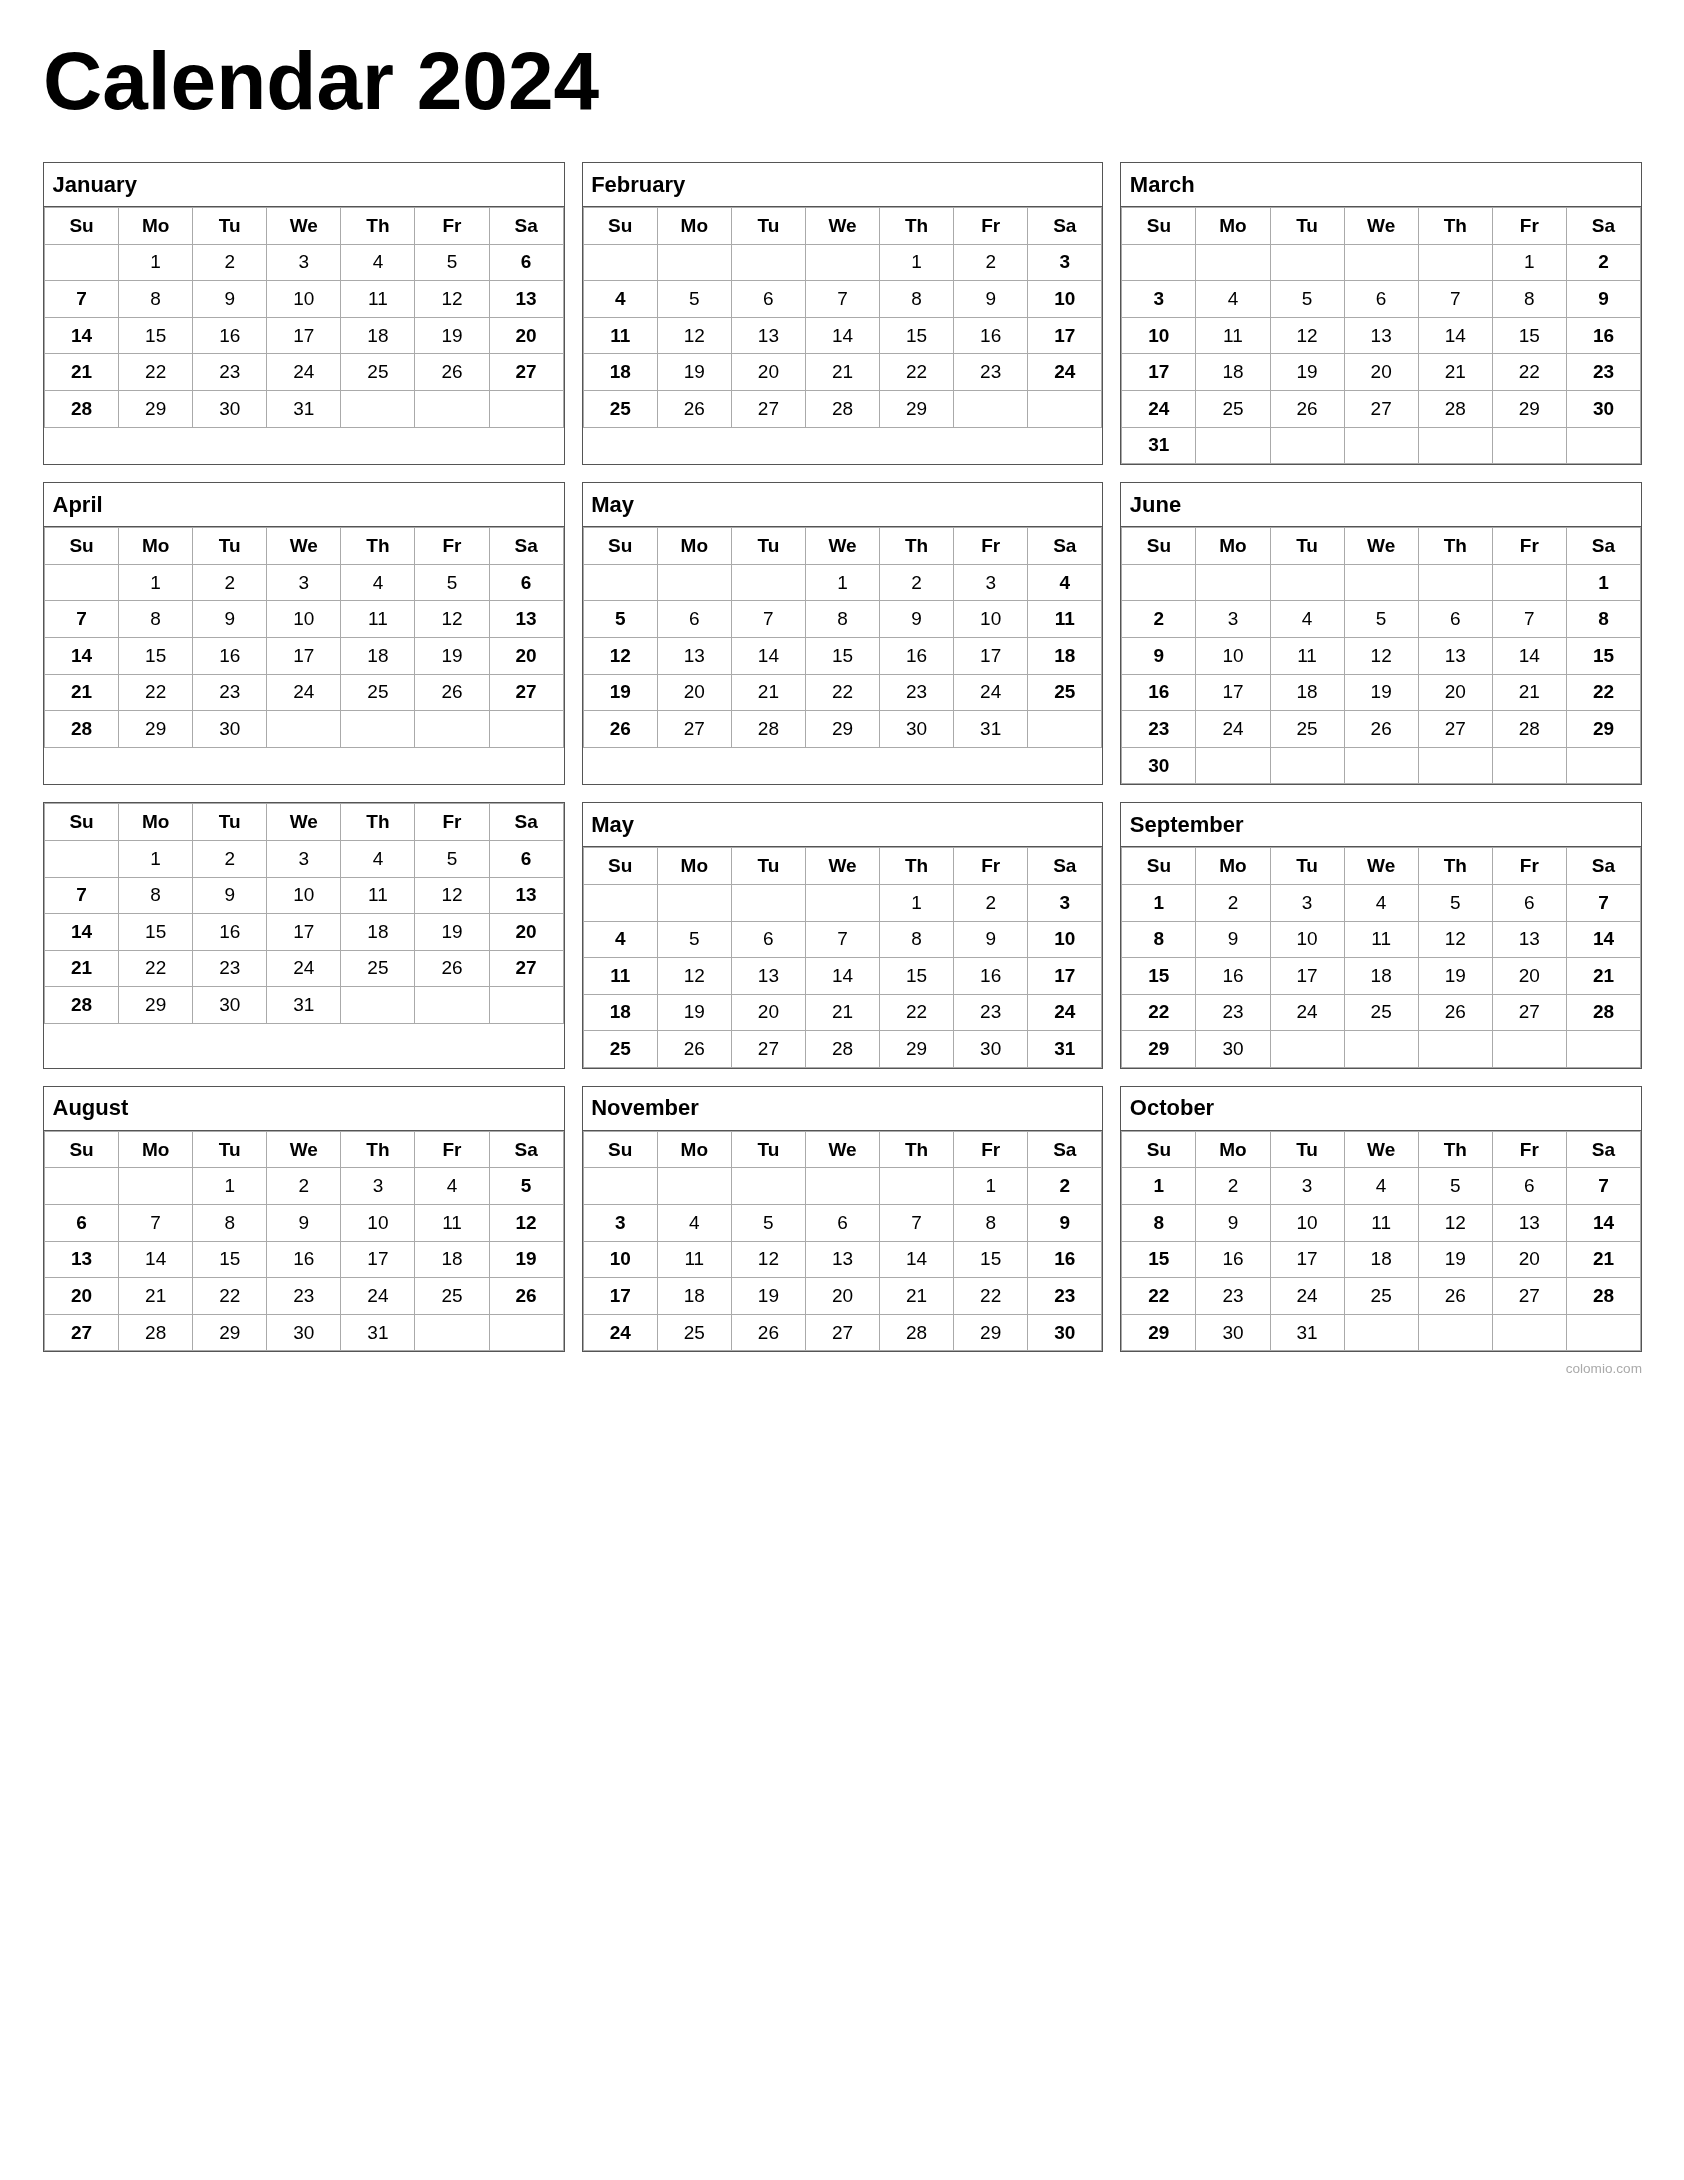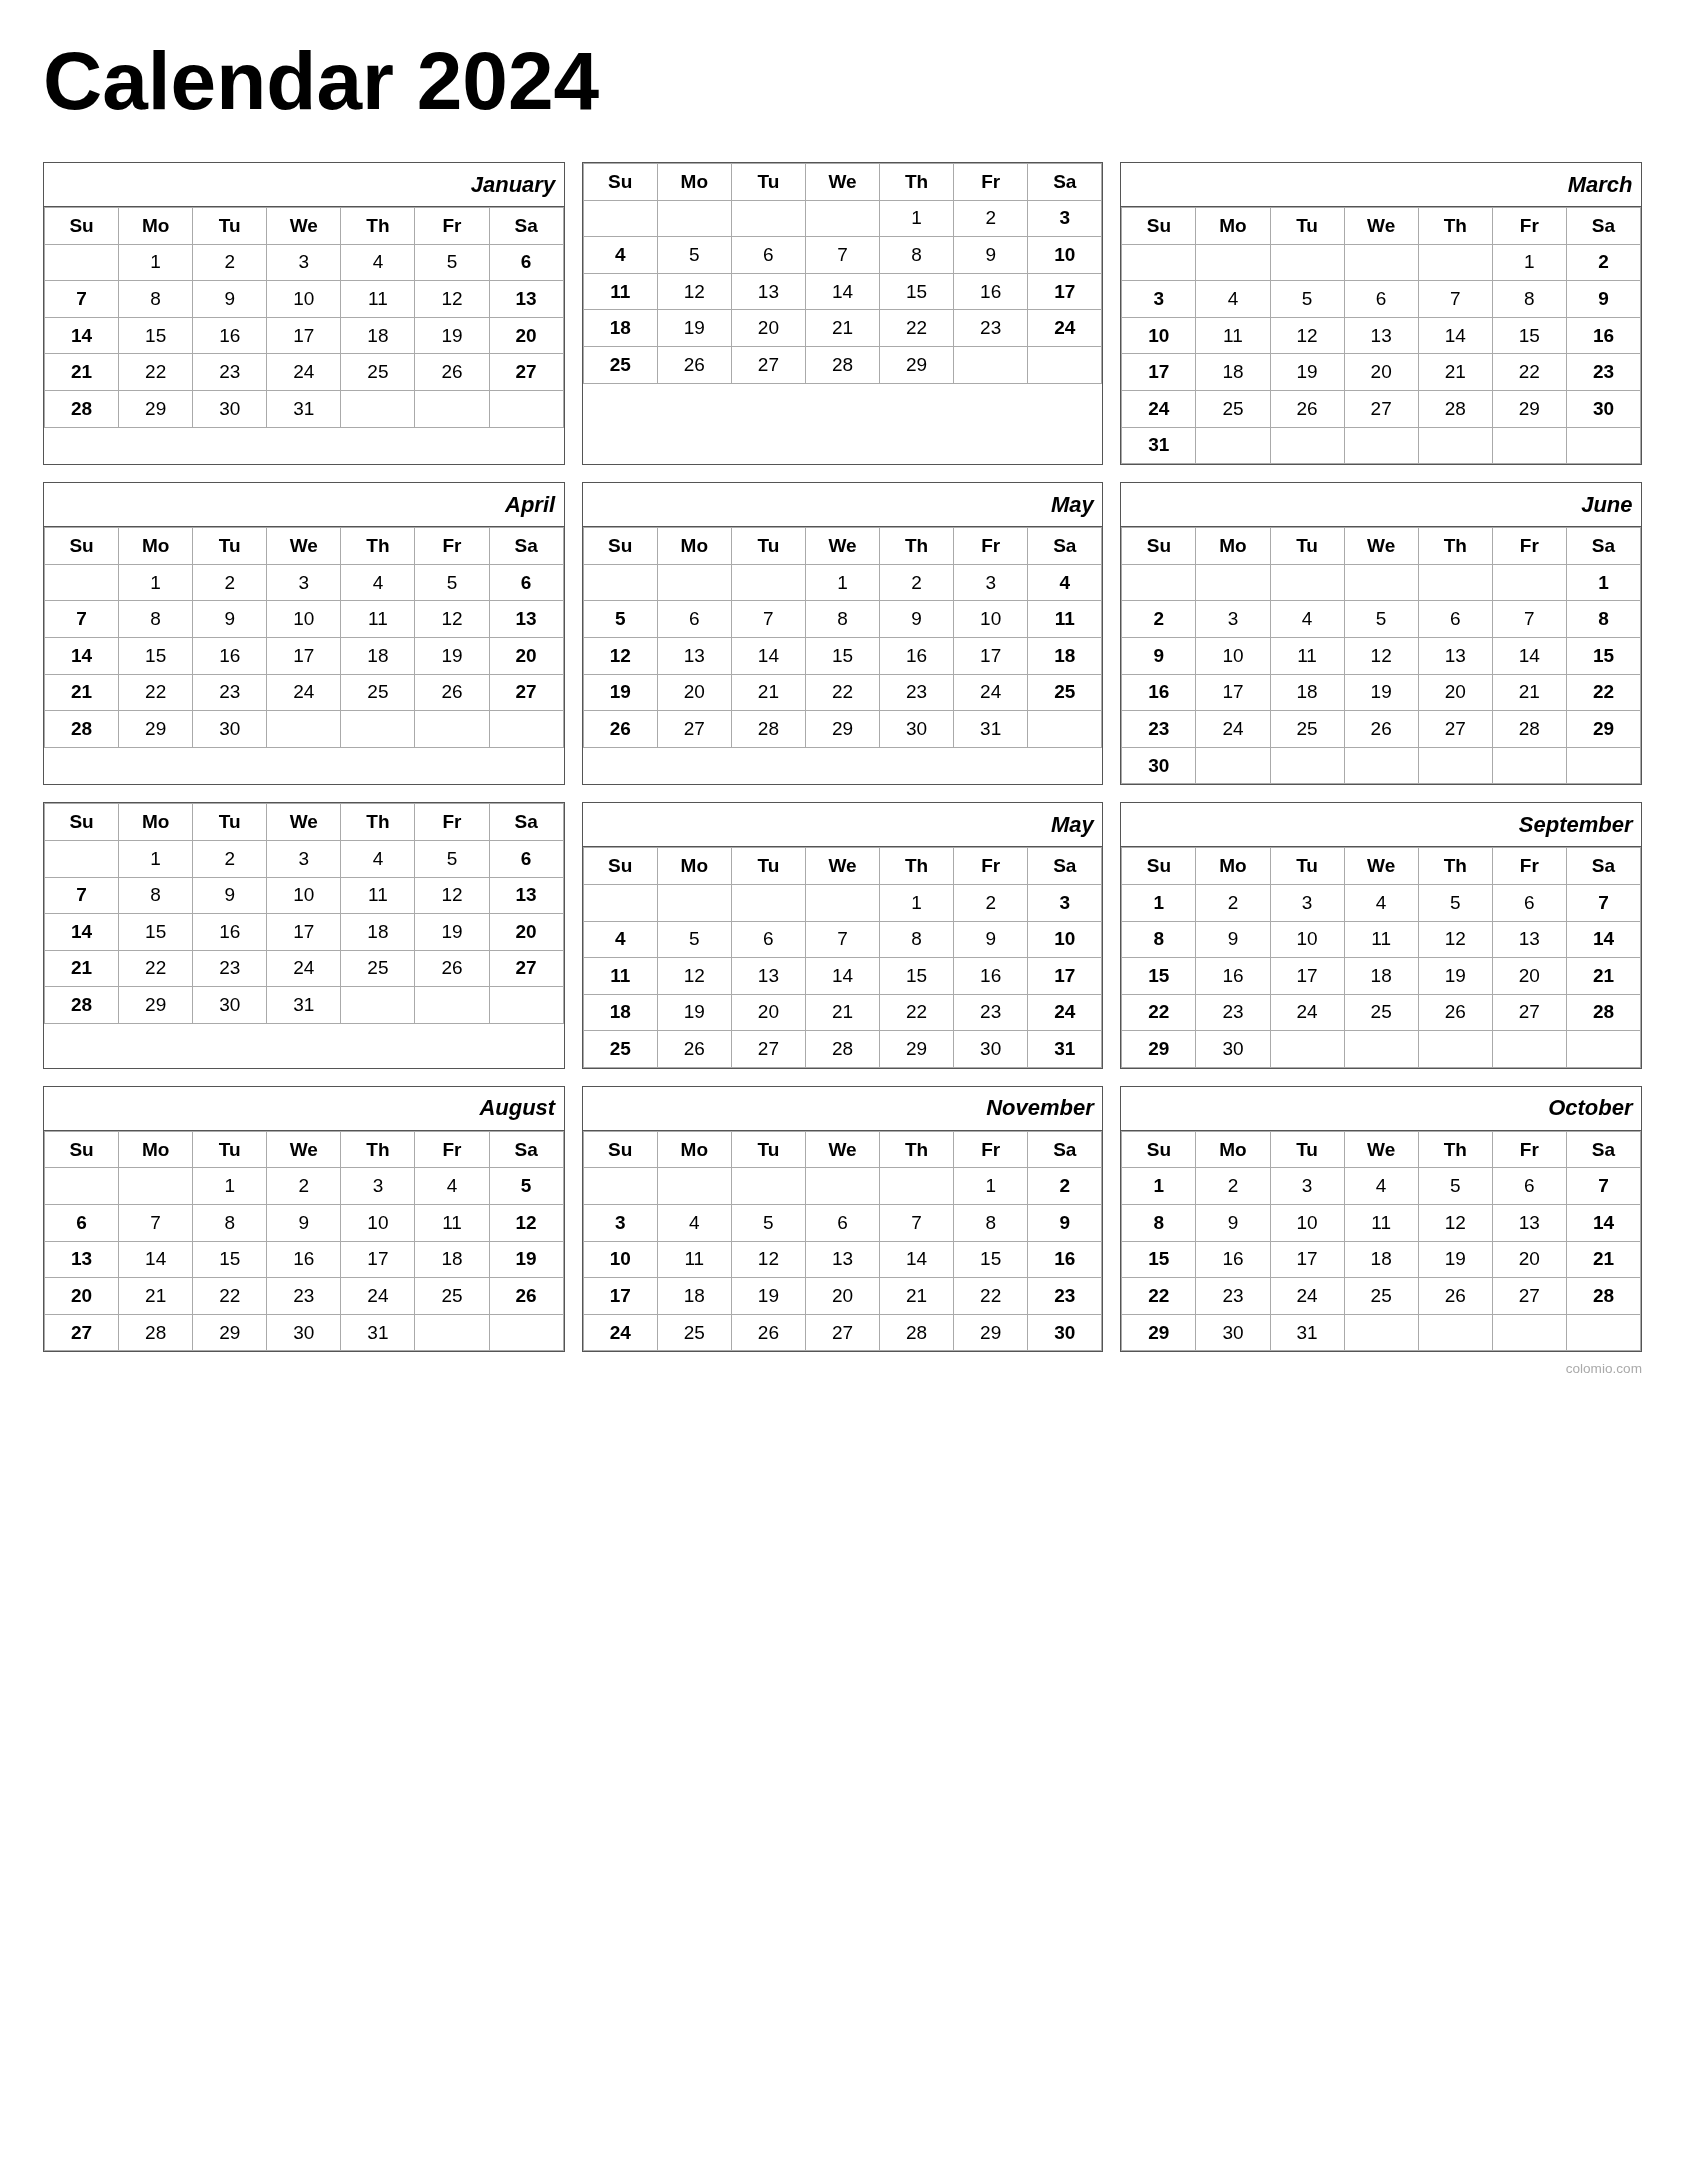--- a/index.html
+++ b/index.html
@@ -18,27 +18,26 @@
     }
     .calendar-grid {
       display: grid;
       grid-template-columns: repeat(3, 1fr);
       gap: 17px;
     }
     .month {
       border: 1.7px solid #555;
     }
     .month-title {
-      text-align: right;
+      text-align: left;
       font-size: 22px;
       font-weight: bold;
       padding: 8.5px;
       border-bottom: 1.7px solid #555;
       background: #fff;
-      font-style: italic;
     }
     .month table {
       width: 100%;
       border-collapse: collapse;
     }
     .month table th {
       font-size: 19px;
       font-weight: bold;
       text-align: center;
       padding: 6.8px 3.4px;
@@ -122,20 +121,21 @@
             <td>30</td>
             <td>31</td>
             <td></td>
             <td></td>
             <td></td>
           </tr>
         </tbody>
       </table>
     </div>
     <div class="month">
+      <div class="month-title">February</div>
       <table>
         <thead>
           <tr>
             <th style="font-weight: bold;">Su</th>
             <th>Mo</th>
             <th>Tu</th>
             <th>We</th>
             <th>Th</th>
             <th>Fr</th>
             <th style="font-weight: bold;">Sa</th>

